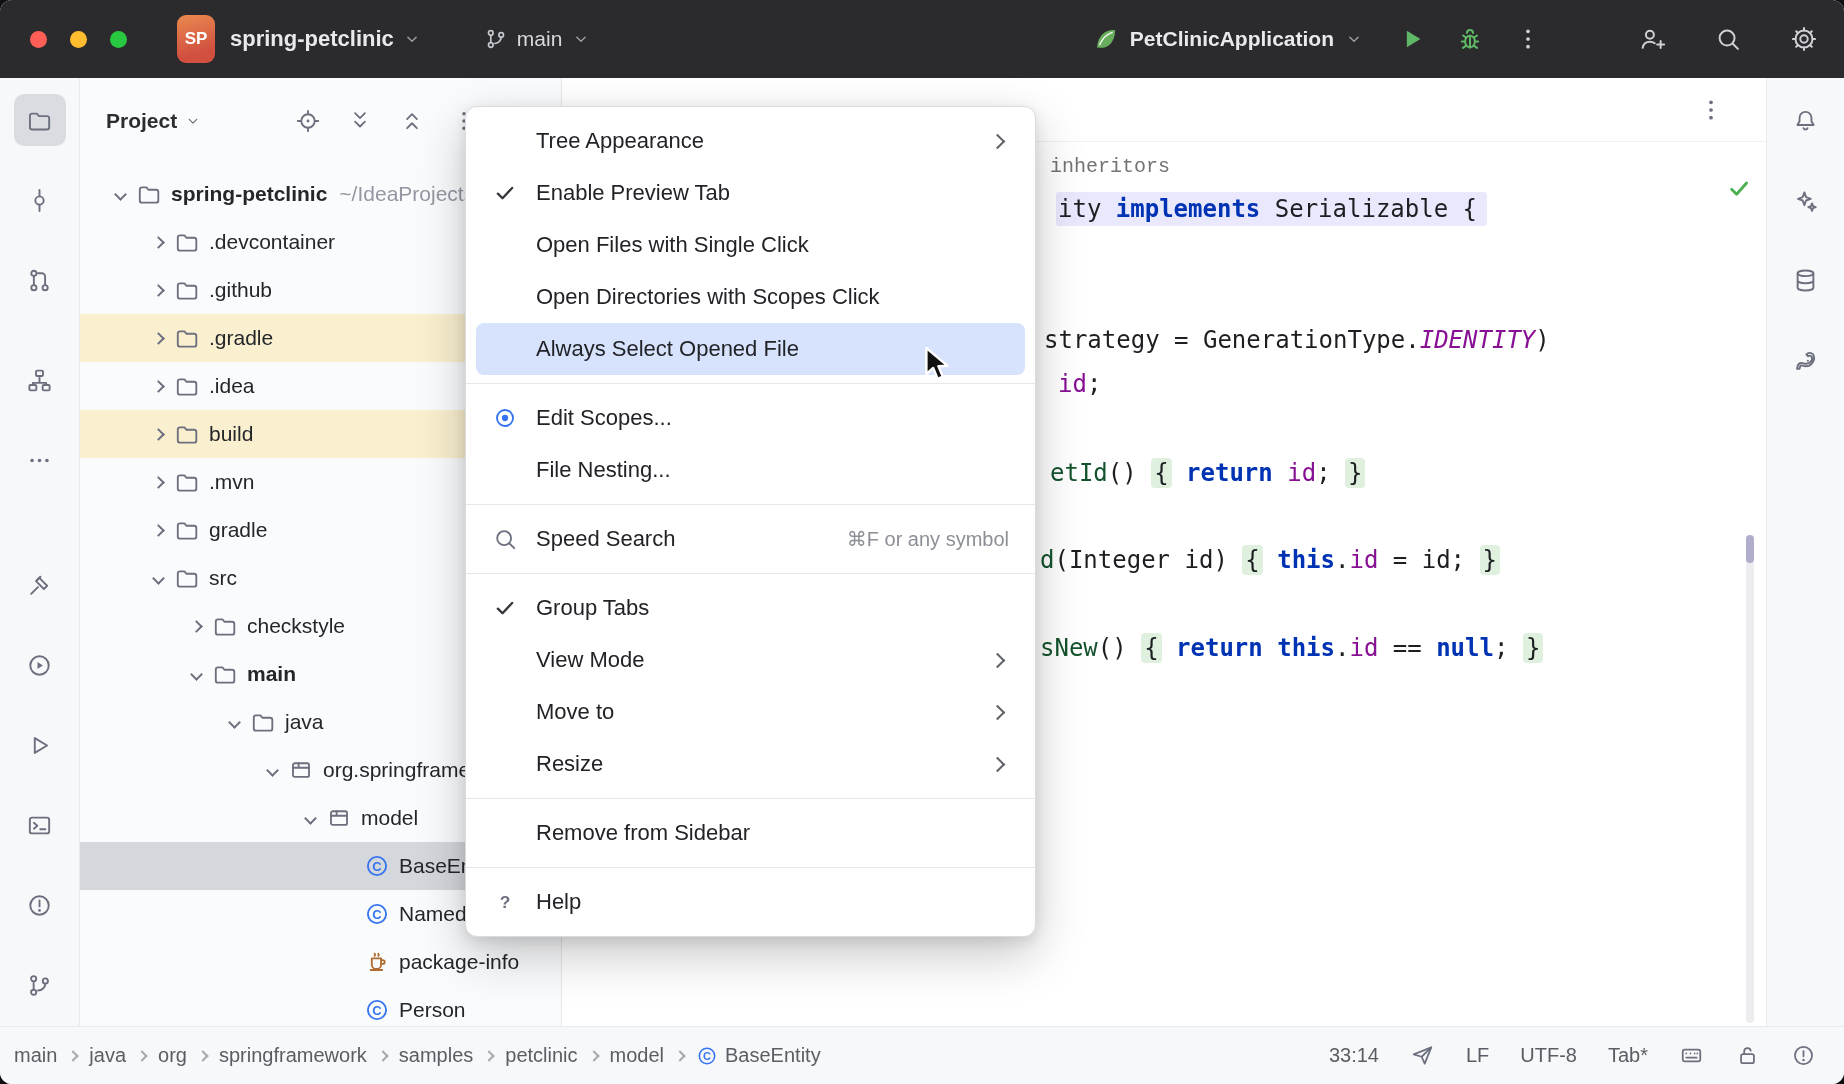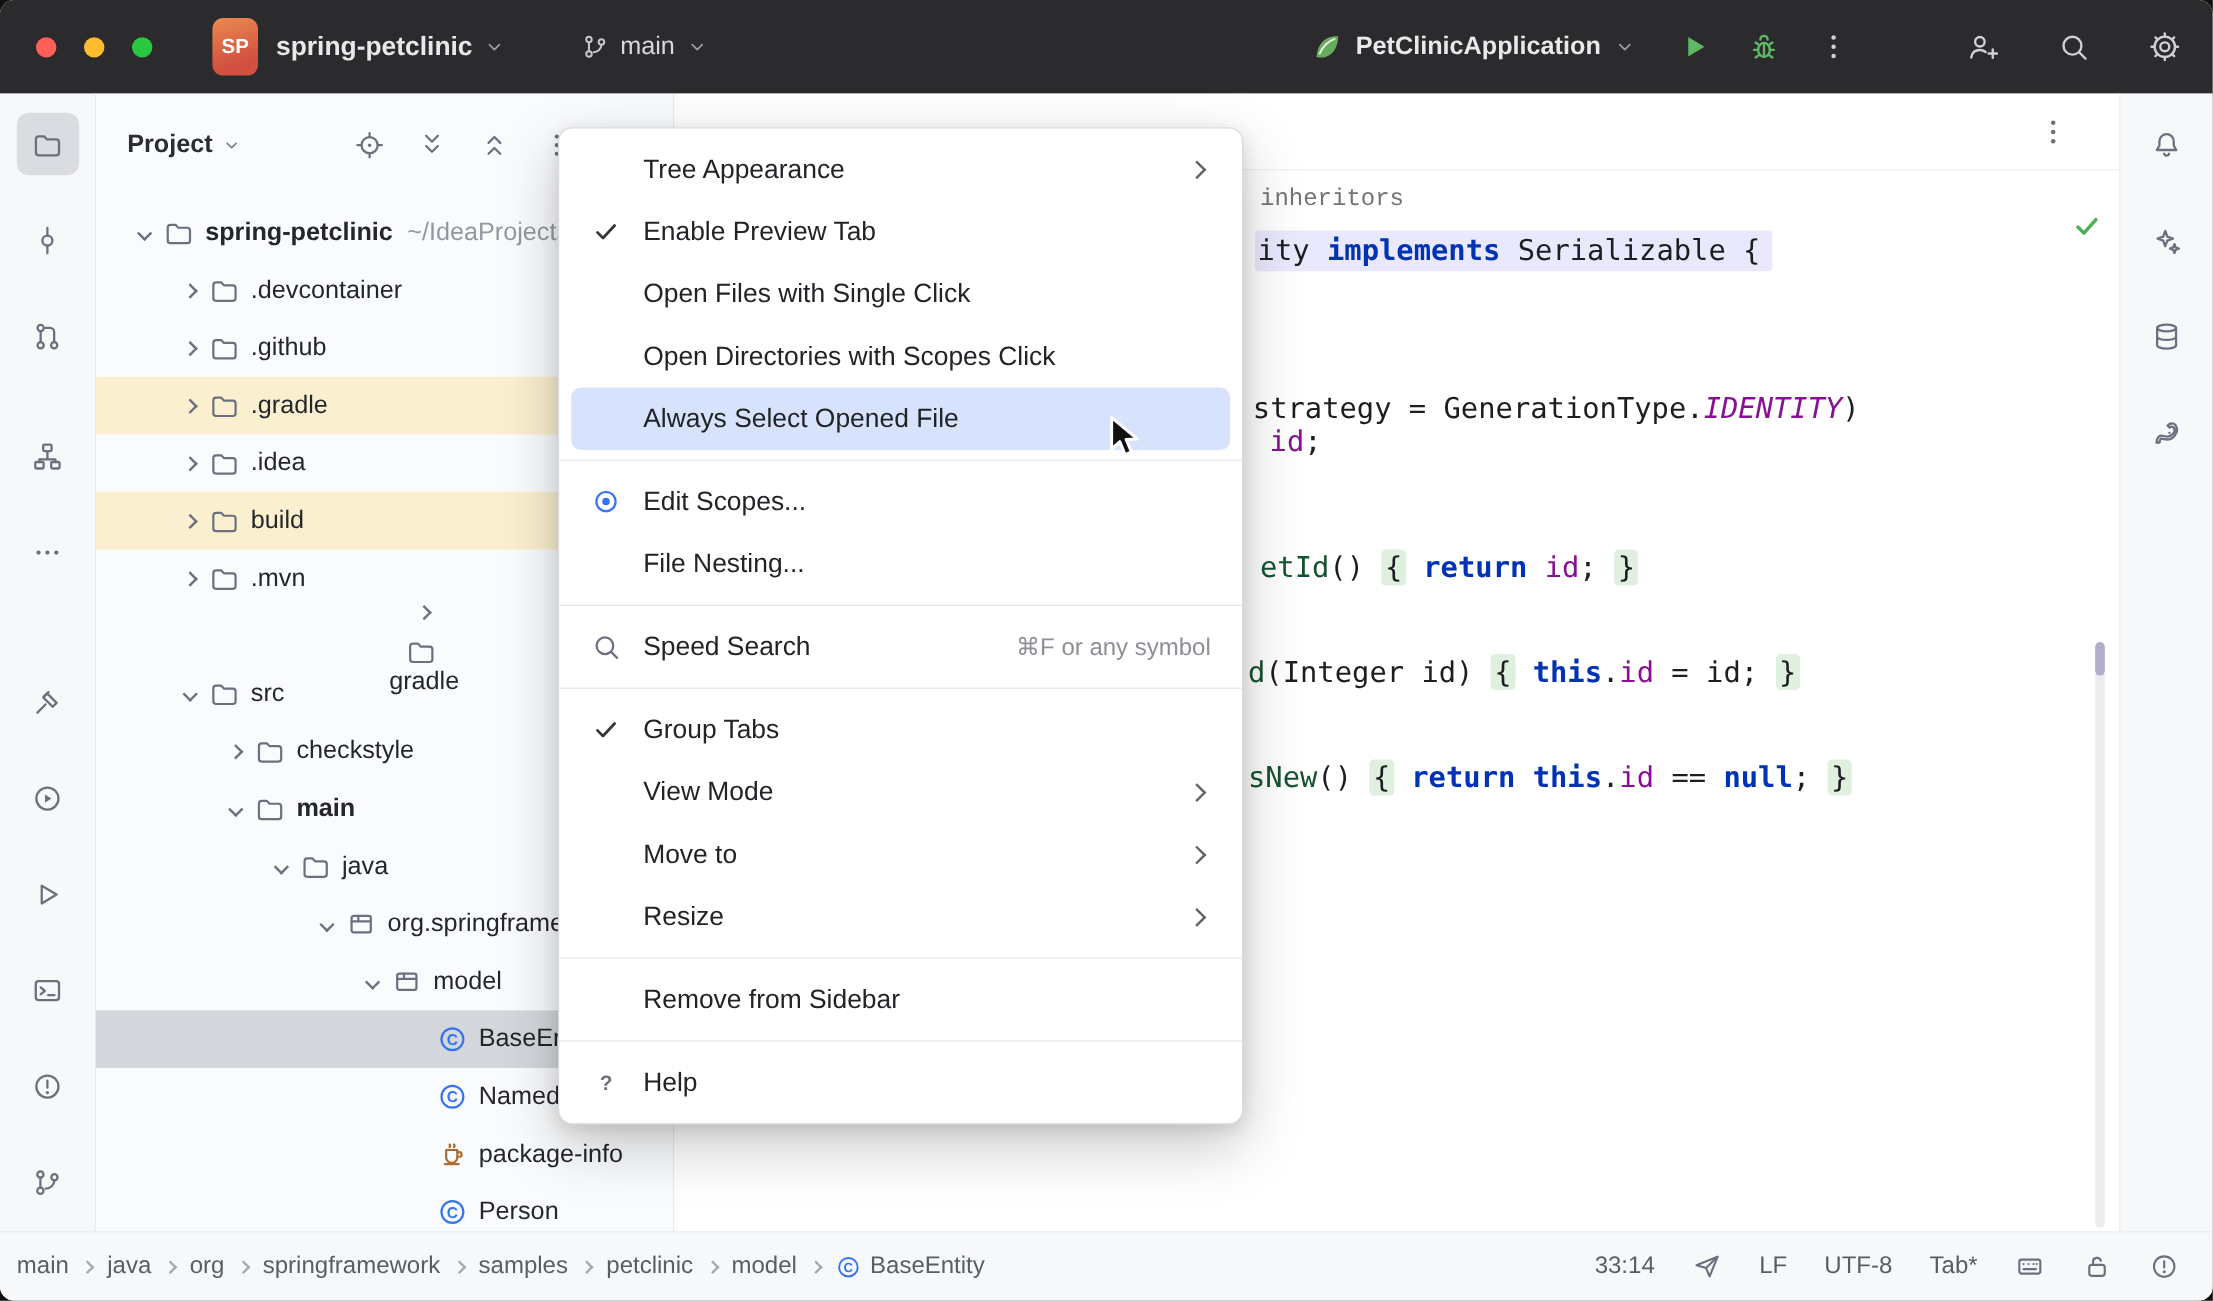--- a/index.html
+++ b/index.html
@@ -392,21 +392,21 @@
             <span class="t-chev" data-name="tree-chevron-icon">
               <i class="chev right"></i>
             </span>
             <span class="t-ic" data-name="folder-icon">
               <svg viewBox="0 0 24 24" fill="none" stroke="currentColor" stroke-width="1.7" stroke-linecap="round" stroke-linejoin="round">
                 <path d="M3.5 8c0-1.2.9-2.1 2.1-2.1h4l2 2.2h6.9c1.2 0 2.1.9 2.1 2.1v7.7c0 1.2-.9 2.1-2.1 2.1H5.6c-1.2 0-2.1-.9-2.1-2.1z"></path>
               </svg>
             </span>
             <span class="t-label" data-name="tree-item-label">.mvn</span>
           </div>
-          <div class="t-row" data-name="tree-item-gradle" style="padding-left: 66px; flex-direction: column;">
+          <div class="t-row" data-name="tree-item-gradle" style="padding-left: 66px;">
             <span class="t-chev" data-name="tree-chevron-icon">
               <i class="chev right"></i>
             </span>
             <span class="t-ic" data-name="folder-icon">
               <svg viewBox="0 0 24 24" fill="none" stroke="currentColor" stroke-width="1.7" stroke-linecap="round" stroke-linejoin="round">
                 <path d="M3.5 8c0-1.2.9-2.1 2.1-2.1h4l2 2.2h6.9c1.2 0 2.1.9 2.1 2.1v7.7c0 1.2-.9 2.1-2.1 2.1H5.6c-1.2 0-2.1-.9-2.1-2.1z"></path>
               </svg>
             </span>
             <span class="t-label" data-name="tree-item-label">gradle</span>
           </div>
@@ -532,23 +532,23 @@
             </svg>
           </span>
       </div>
       <div class="ed-check" data-name="inspections-ok-icon">
           <svg viewBox="0 0 24 24" fill="none" stroke="currentColor" stroke-width="1.7" stroke-linecap="round" stroke-linejoin="round">
             <path d="M5.2 13.2l4.6 4.6L19 7.4" stroke="#4caf50" stroke-width="2.6"></path>
           </svg>
         </div>
       <div class="code-hint" data-name="inheritors-hint">inheritors</div>
       <div id="code-layer" data-name="code-layer">
-          <div class="code-line" data-name="code-line" style="left: 484px; top: 117px;"><span class="hl" data-name="identifier-highlight"><span class="c-p">ity </span><span class="c-k">implements </span><span class="c-p">Serializable {</span></span></div>
+          <div class="code-line" data-name="code-line" style="left: 494px; top: 117px;"><span class="hl" data-name="identifier-highlight"><span class="c-p">ity </span><span class="c-k">implements </span><span class="c-p">Serializable {</span></span></div>
           <div class="code-line" data-name="code-line" style="left: 482px; top: 248px;"><span class="c-p">strategy = GenerationType.</span><span class="c-e">IDENTITY</span><span class="c-p">)</span></div>
-          <div class="code-line" data-name="code-line" style="left: 496px; top: 276px;"><span class="c-f">id</span><span class="c-p">;</span></div>
+          <div class="code-line" data-name="code-line" style="left: 496px; top: 292px;"><span class="c-f">id</span><span class="c-p">;</span></div>
           <div class="code-line" data-name="code-line" style="left: 488px; top: 381px;"><span class="c-m">etId</span><span class="c-p">() </span><span class="c-b">{</span><span class="c-p"> </span><span class="c-k">return</span><span class="c-p"> </span><span class="c-f">id</span><span class="c-p">; </span><span class="c-b">}</span></div>
           <div class="code-line" data-name="code-line" style="left: 478px; top: 468px;"><span class="c-m">d</span><span class="c-p">(Integer id) </span><span class="c-b">{</span><span class="c-p"> </span><span class="c-k">this</span><span class="c-p">.</span><span class="c-f">id</span><span class="c-p"> = id; </span><span class="c-b">}</span></div>
           <div class="code-line" data-name="code-line" style="left: 478px; top: 556px;"><span class="c-m">sNew</span><span class="c-p">() </span><span class="c-b">{</span><span class="c-p"> </span><span class="c-k">return</span><span class="c-p"> </span><span class="c-k">this</span><span class="c-p">.</span><span class="c-f">id</span><span class="c-p"> == </span><span class="c-k">null</span><span class="c-p">; </span><span class="c-b">}</span></div>
         </div>
       <div class="ed-scrollbar" data-name="editor-scrollbar">
           <span class="thumb" data-name="scrollbar-thumb"></span>
         </div>
     </section>
 
     <aside id="right-strip" data-name="right-tool-strip">

